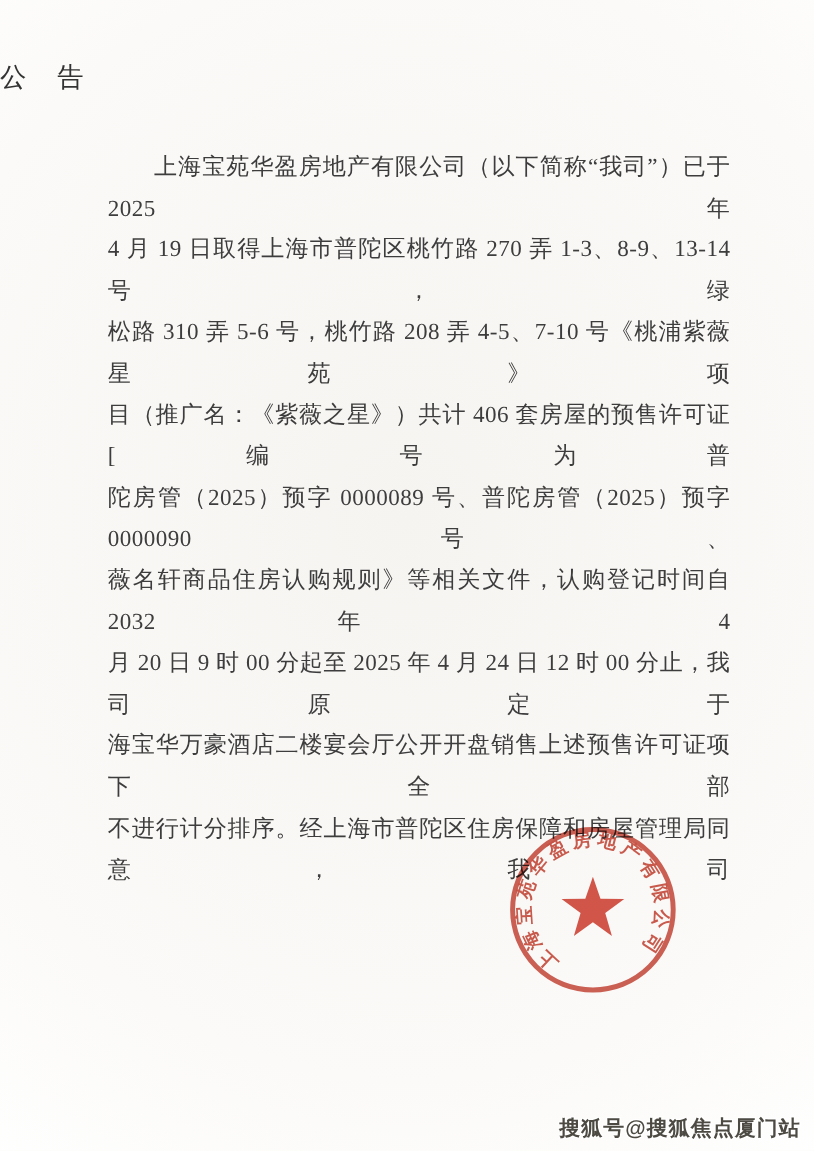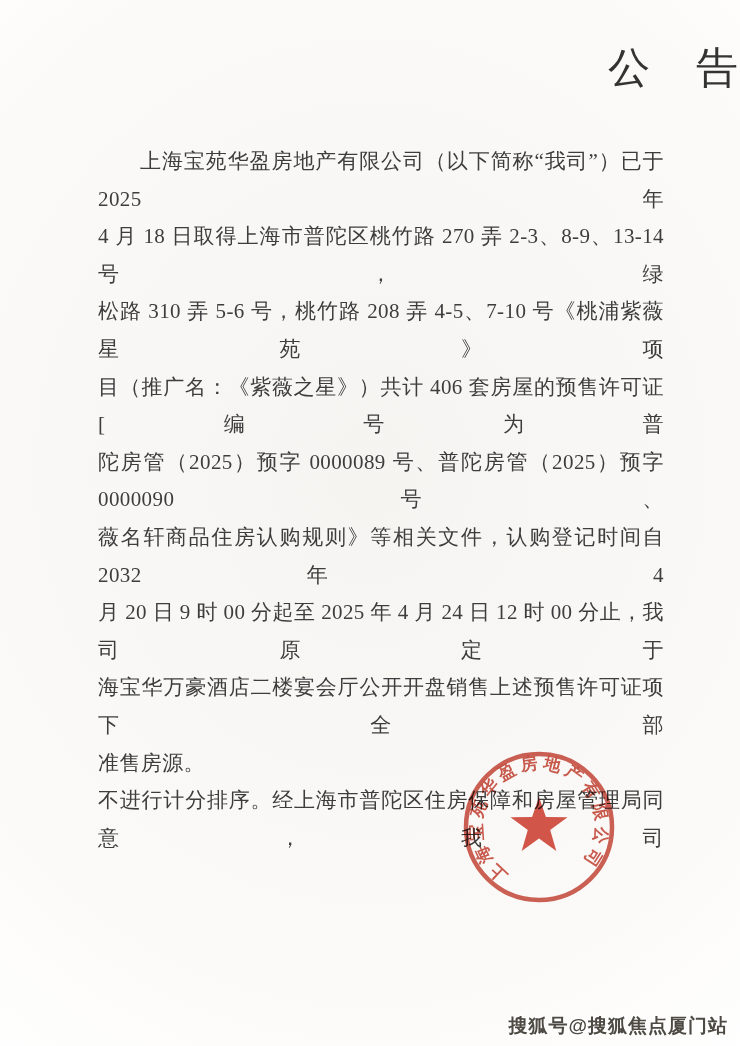--- a/index.html
+++ b/index.html
@@ -9,23 +9,23 @@
     overflow: hidden;
     background: #fbfaf8;
     font-family: "Liberation Serif", "DejaVu Serif", serif;
     color: #3d3d3d;
   }
   .page {
     position: absolute; inset: 0;
     background: radial-gradient(ellipse 90% 70% at 50% 45%, #f6f4f1 0%, #fbfaf8 70%, #ffffff 100%);
   }
   .doc-title {
-    margin-top: 40px;
-    text-align: right;
-    font-size: 42px;
+    margin-top: 54px;
+    text-align: left;
+    font-size: 24px;
     font-weight: 500;
     color: #333333;
     letter-spacing: 2px;
   }
   .doc-body {
     margin: 47px 76px 0 98px;
     font-size: 21px;
     line-height: 37.6px;
     letter-spacing: 0.4px;
   }
@@ -64,28 +64,27 @@
 </style>
 </head>
 <body>
 
 <div class="page">
 
   <div class="doc-title">公　告</div>
 
   <div class="doc-body">
     <div class="line indent justify">上海宝苑华盈房地产有限公司（以下简称“我司”）已于 2025 年</div>
-    <div class="line justify">4 月 18 日取得上海市普陀区桃竹路 270 弄 2-3、8-9、13-14 号，绿</div>
+    <div class="line justify">4 月 19 日取得上海市普陀区桃竹路 270 弄 1-3、8-9、13-14 号，绿</div>
     <div class="line justify">松路 310 弄 5-6 号，桃竹路 208 弄 4-5、7-10 号《桃浦紫薇星苑》项</div>
     <div class="line justify">目（推广名：《紫薇之星》）共计 406 套房屋的预售许可证 [编号为普</div>
     <div class="line justify">陀房管（2025）预字 0000089 号、普陀房管（2025）预字 0000090 号、</div>
     <div class="line justify">薇名轩商品住房认购规则》等相关文件，认购登记时间自 2032 年 4</div>
     <div class="line justify">月 20 日 9 时 00 分起至 2025 年 4 月 24 日 12 时 00 分止，我司原定于</div>
     <div class="line justify">海宝华万豪酒店二楼宴会厅公开开盘销售上述预售许可证项下全部</div>
-    <div class="line">准售房源。</div>
     <div class="line justify">不进行计分排序。经上海市普陀区住房保障和房屋管理局同意，我司</div>
 
   </div>
 
   <svg class="seal" viewBox="0 0 174 174">
     <defs>
       <path id="sealArc" d="M 58.5 134.0 A 57 57 0 1 1 115.5 134.0" fill="none"></path>
     </defs>
 
     <circle cx="87" cy="86" r="73" fill="none" stroke="#c23b2c" stroke-width="4.5" opacity="0.92"></circle>

